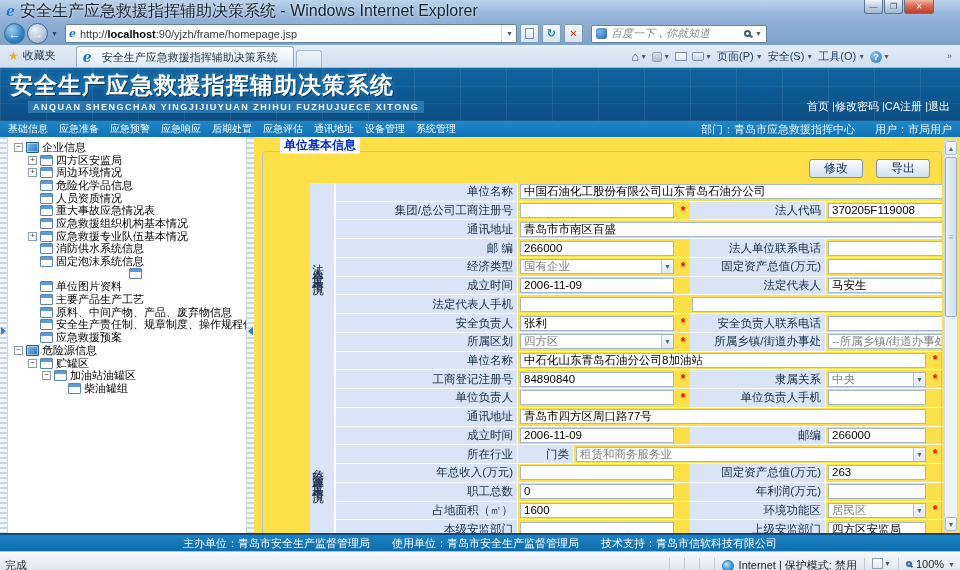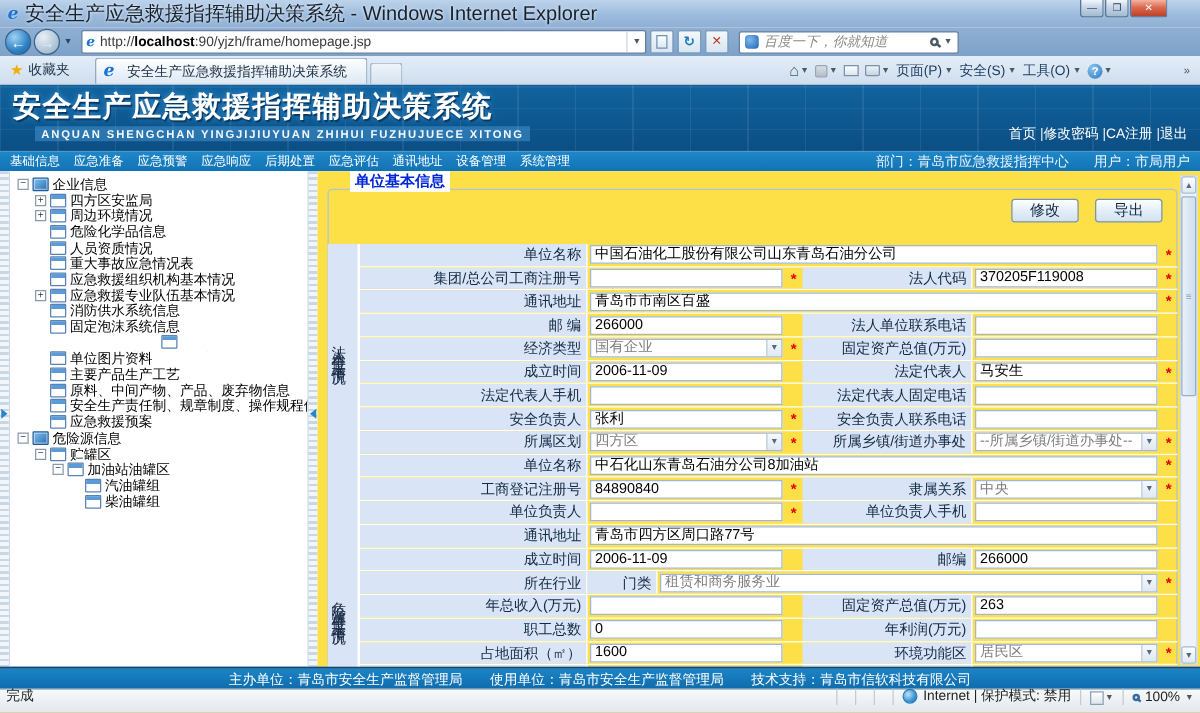--- a/index.html
+++ b/index.html
@@ -82,21 +82,21 @@
   .icon-folder { background:linear-gradient(135deg,#7fc0ee,#2a6fb4); border:1px solid #1e5a94; box-shadow:inset 0 0 0 1px rgba(255,255,255,.45); }
   .icon-doc { border:1px solid #5a82b4; background:linear-gradient(180deg,#5b9bd8 0 3px,#fff 3px), repeating-linear-gradient(180deg, transparent 0 5px, #b9cde4 5px 6px); background-blend-mode:normal; }
   .tlabel { font-size:11px; color:#000; overflow:hidden; }
 
   .main { flex:1; position:relative; background:#fde047; overflow:hidden; }
   .fieldset { position:absolute; left:8px; right:18px; top:14px; bottom:-4px; border:1px solid #aec3dc; border-radius:4px; }
   .legend { position:absolute; left:26px; top:8px; transform:translateY(-50%); background:#fff; padding:0 4px; color:#0026d8; font-weight:bold; font-size:12px; white-space:nowrap; }
   .form-buttons { position:absolute; top:22px; right:30px; display:flex; gap:13px; }
   .fbtn { width:54px; height:19px; border:1px solid #7795b8; border-radius:3px; background:linear-gradient(#fdfeff,#e4eef8 50%,#d3e2f0); font-size:12px; display:flex; align-items:center; justify-content:center; color:#112a44; }
 
-  .ftable { position:absolute; left:8px; right:18px; top:58px; height:356px; overflow:hidden; }
+  .ftable { position:absolute; left:8px; right:18px; top:46px; height:356px; overflow:hidden;padding-left:48px; }
   .fgroup { display:flex; }
   .glabel { width:26px; flex:none; background:#d9e4f6; border-right:2px solid #fff; writing-mode:vertical-lr; text-orientation:upright; letter-spacing:3px; font-size:11.5px; color:#1a2c46; display:flex; justify-content:center; overflow:hidden; }
   .glabel.g2 { justify-content:flex-start; padding-top:108px; }
   .grows { flex:1; display:flex; flex-direction:column; }
   .frow { flex:1; display:flex; align-items:stretch; border-bottom:1px solid #fff; overflow:hidden; }
   .lblc { background:#d9e4f6; display:flex; align-items:center; justify-content:flex-end; padding-right:4px; font-size:11.5px; color:#122a44; border-right:1px solid #fff; white-space:nowrap; overflow:hidden; flex:none; }
   .lbl1 { width:182px; }
   .lbl2 { width:136px; }
   .sublbl { width:56px;text-align:center; }
   .valc { display:flex; align-items:center; overflow:hidden; }
@@ -110,21 +110,21 @@
   .req { width:14px; flex:none; text-align:center; color:#e80000; font-weight:bold; font-size:12px; display:flex; align-items:center; justify-content:center; }
 
   .vscroll { position:absolute; right:2px; top:3px; bottom:1px; width:14px; background:#eef3f9; border:1px solid #cfdae6; }
   .sbtn { position:absolute; left:0; right:0; height:14px; background:linear-gradient(#fdfeff,#dfe8f2); border:1px solid #a8bcd2; border-radius:2px; color:#566a80; font-size:7px; display:flex; align-items:center; justify-content:center; }
   .sbtn.up { top:0; }
   .sbtn.down { bottom:0; }
   .sthumb { position:absolute; top:16px; left:0; right:0; height:160px; background:linear-gradient(90deg,#eaf1f8,#cfdeee); border:1px solid #96aec8; border-radius:2px; display:flex; align-items:center; justify-content:center; color:#8aa2ba; font-size:8px; letter-spacing:0; line-height:3px; }
 
   
   .footer { height:18px; background:linear-gradient(#1b84c6,#0f6cac); border-top:2px solid #0a4a7e; display:flex; align-items:center; justify-content:center; gap:22px; color:#fff; font-size:11px; white-space:nowrap; }
-  .statusbar { height:19px; background:linear-gradient(#f7f9fb,#e1e7ed); border-top:1px solid #b6bec6; display:flex; align-items:flex-end; font-size:11px; color:#222; padding:6px 5px; }
+  .statusbar { height:19px; background:linear-gradient(#f7f9fb,#e1e7ed); border-top:1px solid #b6bec6; display:flex; align-items:flex-start; font-size:11px; color:#222; padding:6px 5px; }
   .ssep { width:1px; height:13px; background:#c2cad2; margin:0 7px; flex:none; }
   .zone { display:flex; align-items:center; gap:5px; white-space:nowrap; }
   .globe { width:12px; height:12px; border-radius:50%; background:radial-gradient(circle at 35% 35%, #bfe3f7, #3a96d4 60%, #1b6aa8); border:1px solid #2a7ab4; flex:none; }
   .spacer { flex:1; }
   .zoom-ico { width:11px; height:11px; border:1px solid #8aa0b4; background:linear-gradient(#fff,#dde6ee); flex:none; }
   .mag2 { width:6px; height:6px; border:2px solid #3a6a9a; border-radius:50%; position:relative; flex:none; }
   .mag2::after { content:""; position:absolute; width:4px; height:2px; background:#3a6a9a; right:-3px; bottom:-2px; transform:rotate(40deg); }
   .zoomer { display:flex; align-items:center; gap:4px; }
 </style>
 </head>
@@ -335,25 +335,20 @@
           <span class="tlabel">贮罐区</span>
         </div>
         <div class="titem" style="padding-left: 34px;">
           <span class="toggle">−</span>
           <span class="ticon icon-doc"></span>
           <span class="tlabel">加油站油罐区</span>
         </div>
         <div class="titem" style="padding-left: 48px;">
           <span class="toggle-spacer"></span>
           <span class="ticon icon-doc"></span>
-          <span class="tlabel">汽油罐组</span>
-        </div>
-        <div class="titem" style="padding-left: 48px;">
-          <span class="toggle-spacer"></span>
-          <span class="ticon icon-doc"></span>
           <span class="tlabel">柴油罐组</span>
         </div>
       </div>
     <div class="gutter">
         <span class="garrow left"></span>
       </div>
 
     <div class="main">
       <div class="fieldset"></div>
       <div class="legend">单位基本信息</div>
@@ -429,21 +424,20 @@
                   <div class="inp">马安生</div>
                 </div>
                 <div class="req">*</div>
               </div>
               <div class="frow">
                 <div class="lblc lbl1">法定代表人手机</div>
                 <div class="valc v1">
                   <div class="inp"></div>
                 </div>
                 <div class="req"></div>
-                <div class="lblc lbl2">法定代表人固定电话</div>
                 <div class="valc v2">
                   <div class="inp"></div>
                 </div>
                 <div class="req"></div>
               </div>
               <div class="frow">
                 <div class="lblc lbl1">安全负责人</div>
                 <div class="valc v1">
                   <div class="inp">张利</div>
                 </div>

